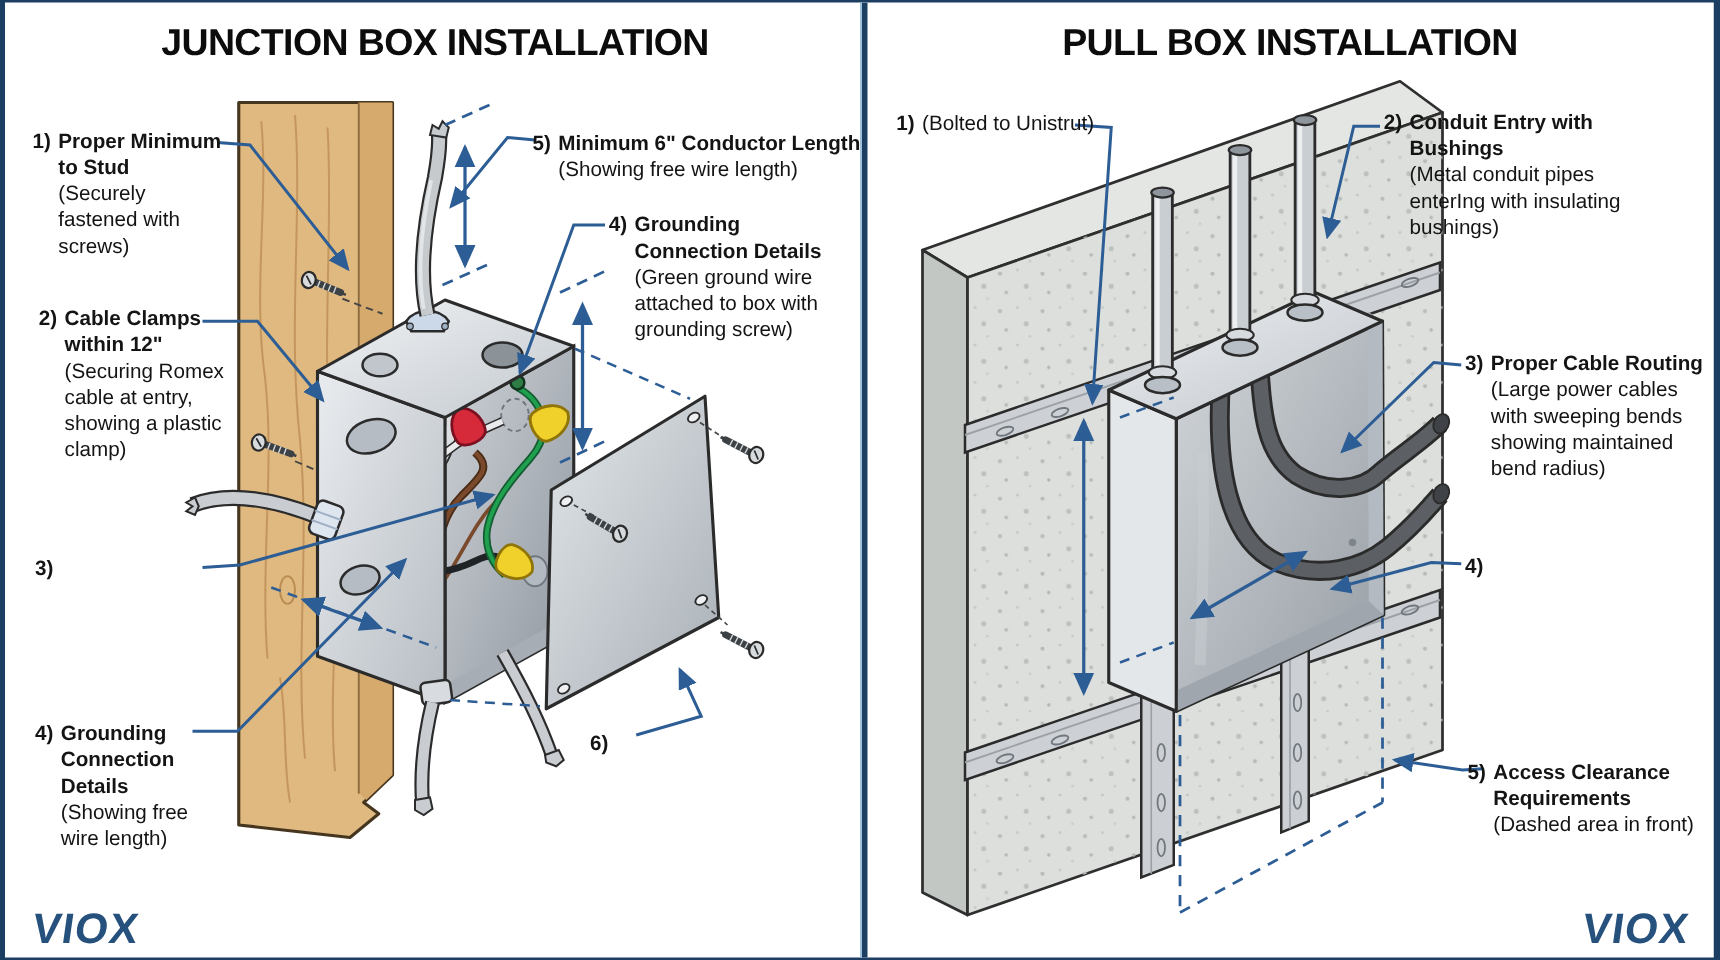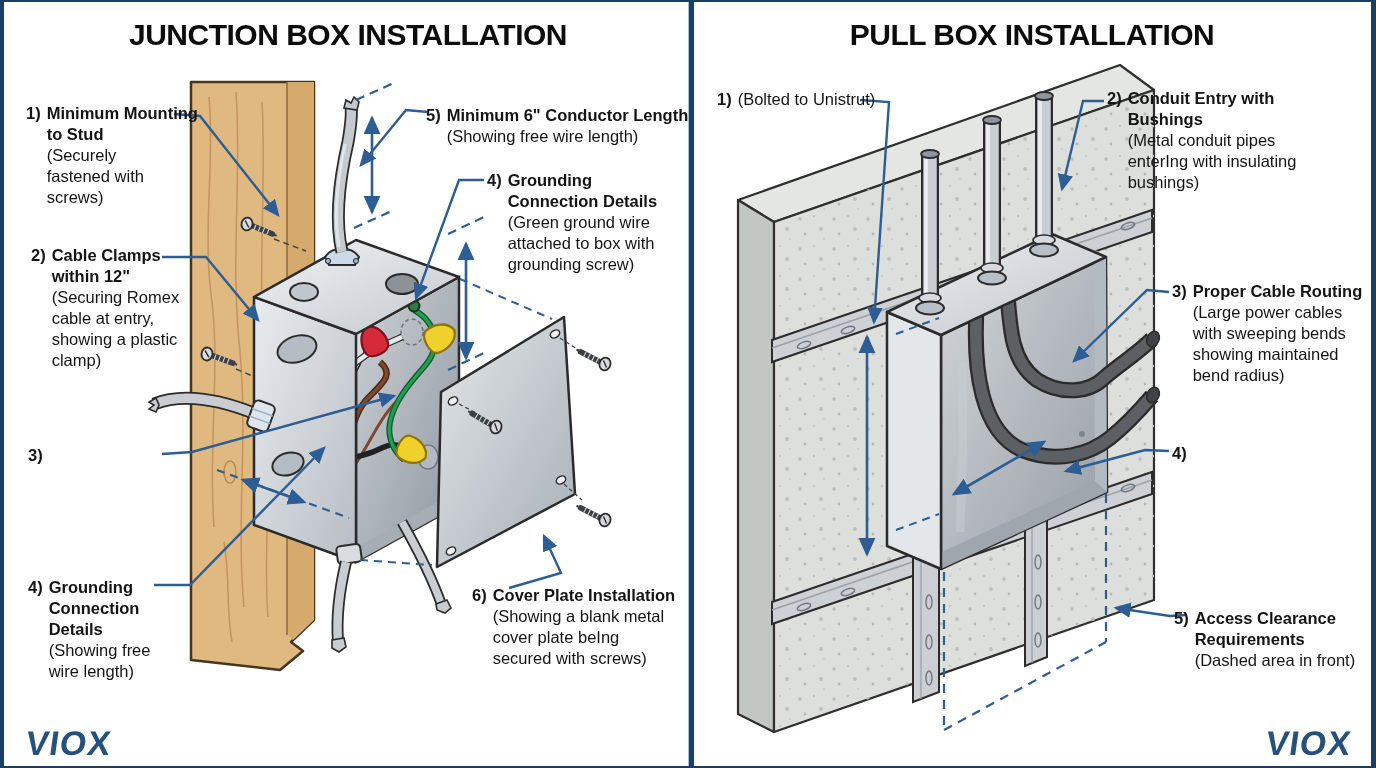--- a/index.html
+++ b/index.html
@@ -302,21 +302,21 @@
       <path d="M494,613 L478,614 L424,606" stroke-width="2.4" marker-end="url(#ahR)"></path>
     </g>
   </svg>
 
   <section class="panel">
     <h1 class="ptitle lt">JUNCTION BOX INSTALLATION</h1>
 
     <div class="label" style="left:22px;top:101px;">
       <span class="num">1)</span>
       <span class="body">
-          <span class="t">Minimum Mounting
+          <span class="t">Proper Minimum
 to Stud</span>
           <span class="d">(Securely
 fastened with
 screws)</span>
         </span>
     </div>
     <div class="label" style="left:27px;top:243px;">
       <span class="num">2)</span>
       <span class="body">
           <span class="t">Cable Clamps
@@ -352,26 +352,20 @@
       <span class="body">
           <span class="t">Grounding
 Connection Details</span>
           <span class="d">(Green ground wire
 attached to box with
 grounding screw)</span>
         </span>
     </div>
     <div class="label" style="left:468px;top:583px;">
       <span class="num">6)</span>
-      <span class="body">
-          <span class="t">Cover Plate Installation</span>
-          <span class="d">(Showing a blank metal
-cover plate beIng
-secured with screws)</span>
-        </span>
     </div>
     <div class="logo" style="left:22px;top:722px;">VIOX</div>
   </section>
 
   <section class="panel">
     <h1 class="ptitle rt">PULL BOX INSTALLATION</h1>
 
     <div class="label" style="left:713px;top:87px;">
       <span class="num">1)</span>
       <span class="body">

